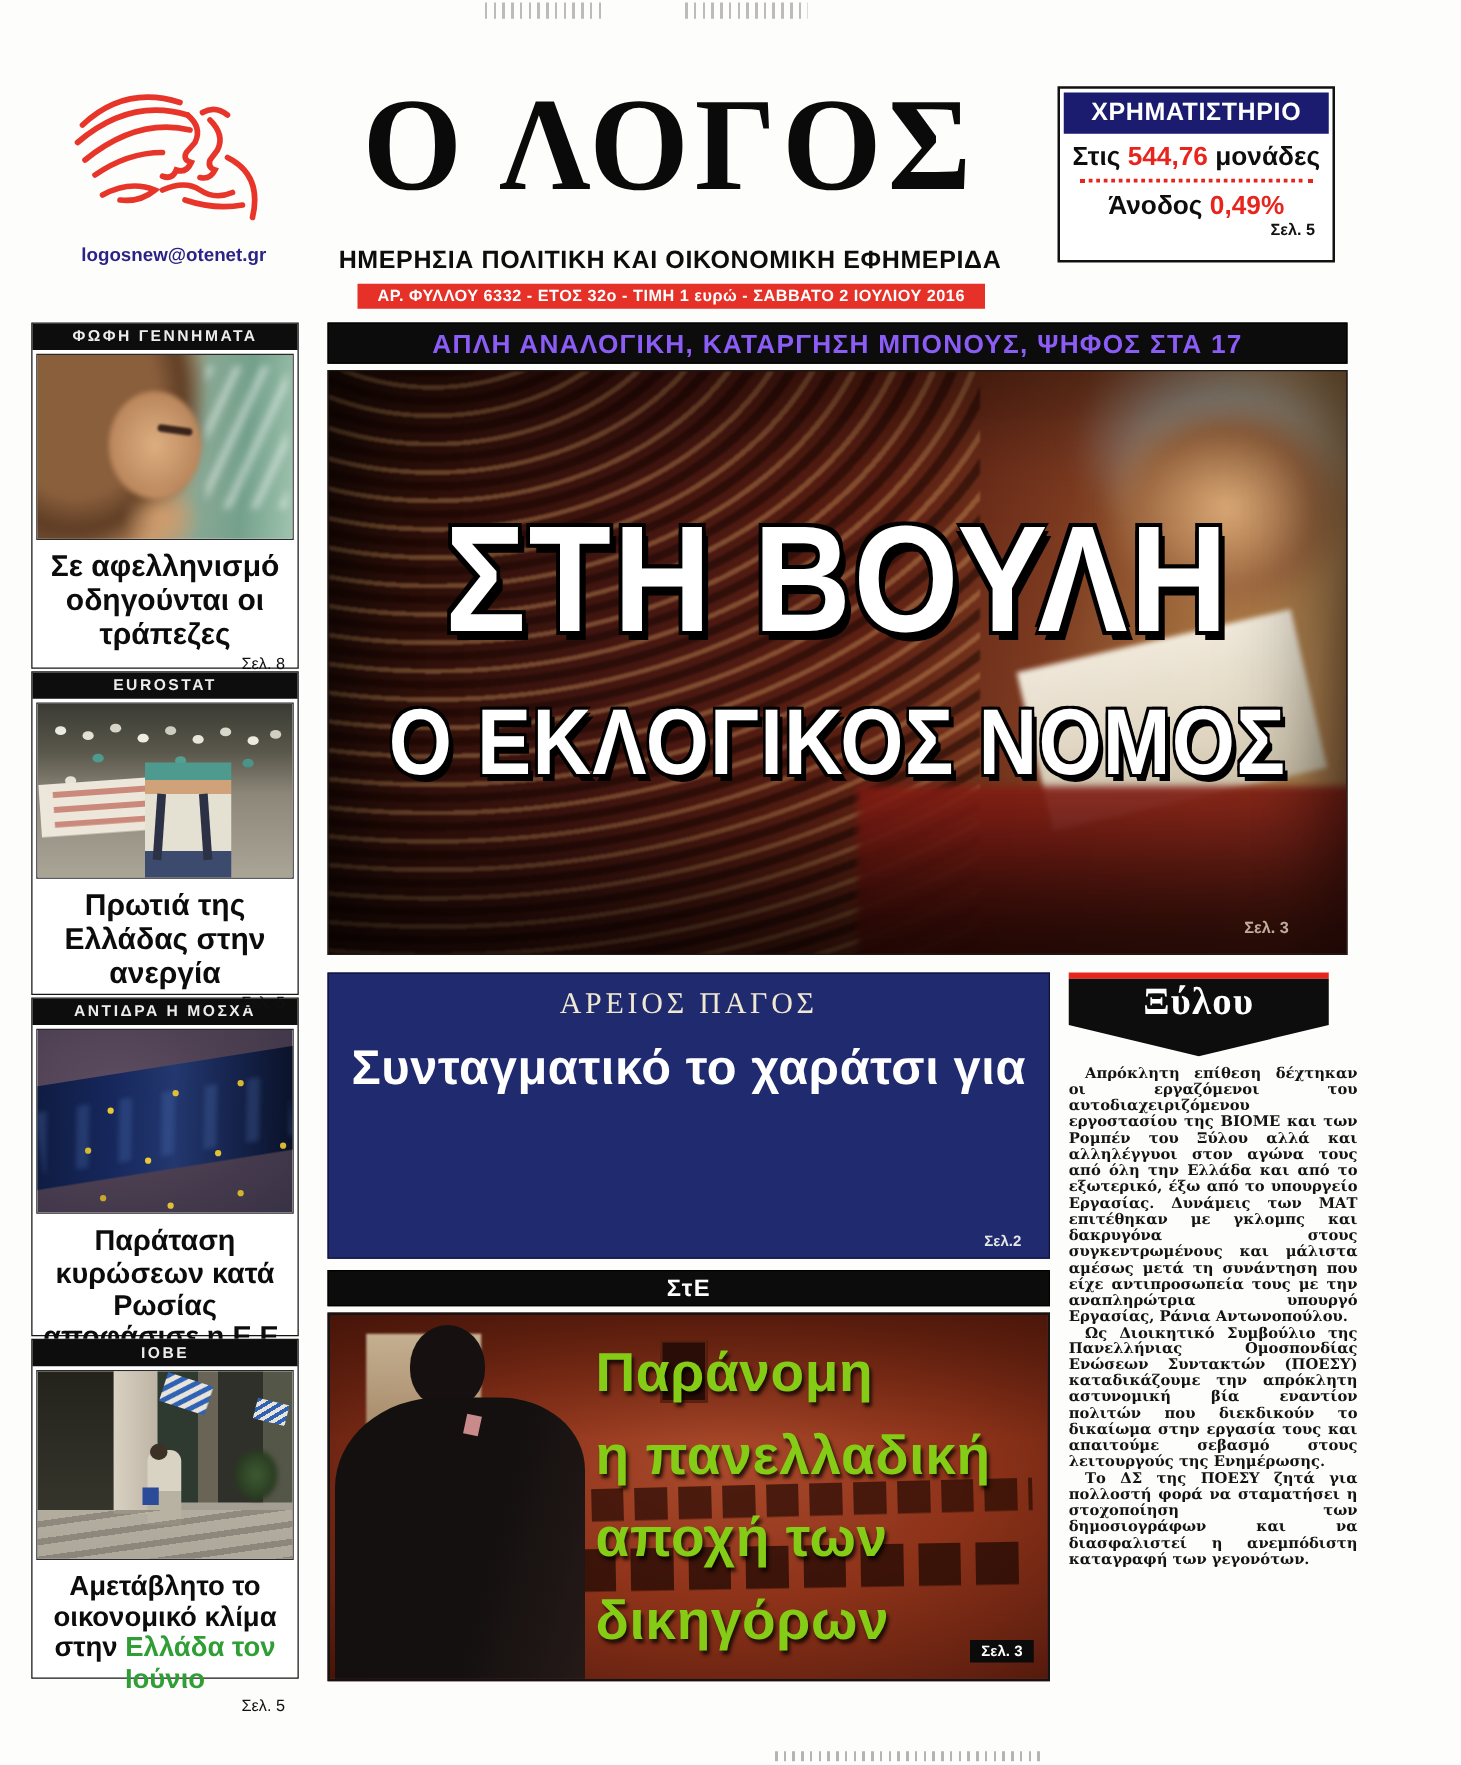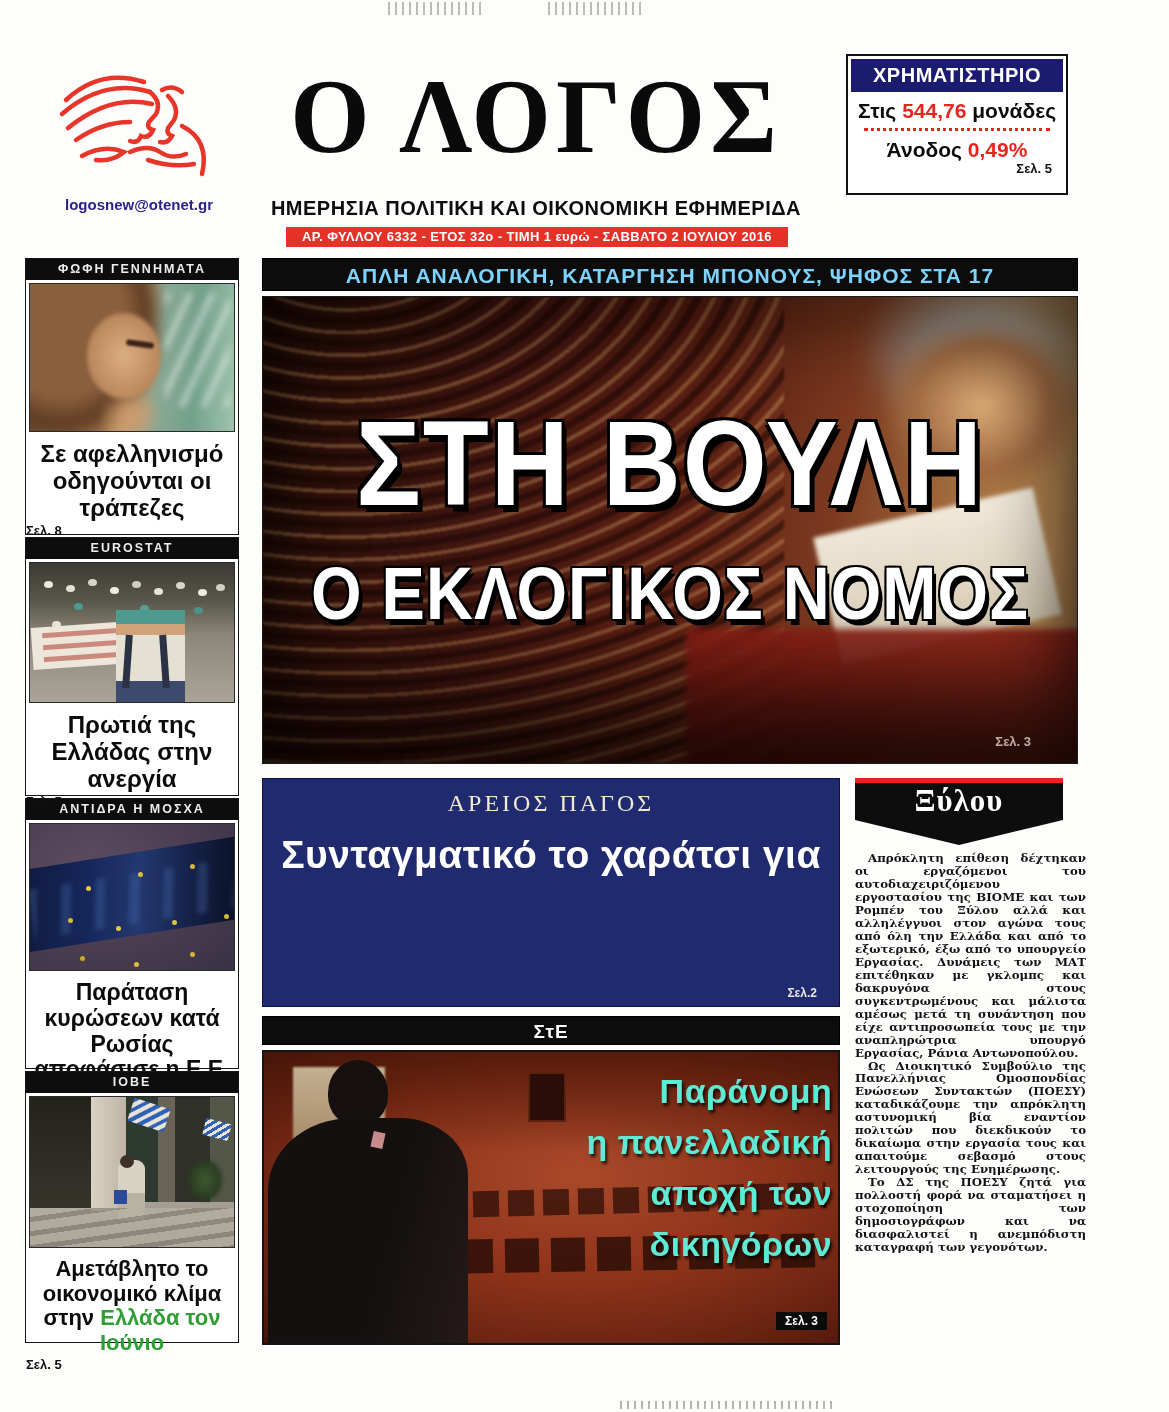--- a/index.html
+++ b/index.html
@@ -17,32 +17,32 @@
          font-weight:bold;font-size:15px;color:#2b2387;}
   .paper-title{position:absolute;left:256px;top:48px;width:560px;margin:0;text-align:center;
          font-family:"Liberation Serif",serif;font-weight:bold;font-size:102px;line-height:1.3;
          letter-spacing:5px;color:#0a0a0a;transform:scaleY(1.04);transform-origin:top;}
   .paper-subtitle{position:absolute;left:256px;top:197px;width:560px;text-align:center;
          font-weight:bold;font-size:20px;letter-spacing:.5px;color:#0d0d0d;}
   .issue-band{position:absolute;left:286px;top:227px;width:502px;height:20px;background:#e63128;
          color:#fff;font-weight:bold;font-size:13px;line-height:20px;text-align:center;letter-spacing:.4px;}
 
   
-  .stock-box{position:absolute;left:846px;top:54px;width:218px;height:137px;background:#fff;
+  .stock-box{position:absolute;left:846px;top:69px;width:218px;height:137px;background:#fff;
          border:2.5px solid #111;}
   .stock-header{margin:3px 3px 0 3px;height:33px;background:#1b1c70;color:#fff;text-align:center;
          font-weight:bold;font-size:20px;line-height:33px;letter-spacing:.5px;}
   .stock-line{font-weight:bold;font-size:21px;text-align:center;margin-top:7px;color:#0d0d0d;}
   .stock-line .red{color:#e8251d;}
   .stock-dotted{border-top:3px dotted #e8251d;margin:5px 16px 2px 16px;height:0;}
   .stock-pageref{text-align:right;font-weight:bold;font-size:13px;padding-right:14px;margin-top:-1px;}
 
   
   .top-banner{position:absolute;left:262px;top:258px;width:816px;height:33px;background:#0c0c0c;
-         border:1px solid #000;color:#7dd3fc;font-weight:bold;font-size:21px;line-height:33px;
+         border:1px solid #000;color:#8b5cf6;font-weight:bold;font-size:21px;line-height:33px;
          text-align:center;letter-spacing:1px;box-sizing:border-box;}
 
   
   .lead-photo{position:absolute;left:262px;top:296px;width:816px;height:468px;overflow:hidden;
          border:1px solid #1a1a1a;box-sizing:border-box;background:#2a0f08;}
   .lp-base{position:absolute;inset:0;
      background:linear-gradient(100deg,#220d07 0%,#431610 30%,#5c2013 52%,#7c3a20 68%,#a5713f 82%,#b98a55 93%,#9c6b42 100%);}
   .lp-arcs{position:absolute;left:0;top:0;width:64%;height:100%;opacity:.85;filter:blur(1px);
      background:repeating-radial-gradient(ellipse 130% 110% at 16% -22%,
        rgba(222,168,104,.42) 0 5px,rgba(30,8,4,0) 5px 13px,rgba(22,6,3,.6) 13px 21px,rgba(30,8,4,0) 21px 30px);}
@@ -62,21 +62,21 @@
      font-weight:900;font-size:65px;letter-spacing:1px;transform:scaleY(1.15);transform-origin:top;
      text-shadow:4px 5px 0 #000,-2px -2px 0 #000,2px -2px 0 #000,-2px 2px 0 #000,2px 2px 0 #000;}
   .lead-pageref{position:absolute;right:46px;bottom:14px;color:#e5d5c2;font-weight:bold;font-size:13px;opacity:.8;}
 
   
   .si{position:absolute;left:25px;width:214px;background:#fff;border:1.5px solid #161616;box-sizing:border-box;}
   .si .kicker{height:21px;background:#0d0d0d;color:#ececec;font-weight:bold;font-size:12.5px;
       letter-spacing:2px;line-height:21px;text-align:center;}
   .si .photo{position:relative;margin:3px;border:1px solid #2a2a2a;overflow:hidden;}
   .si .hl{font-weight:bold;text-align:center;line-height:1.12;padding-top:6px;color:#0c0c0c;}
-  .si .pageref{text-align:left;font-weight:bold;font-size:13px;padding:1px 10px 3px 0;}
+  .si .pageref{text-align:right;font-weight:normal;font-size:13px;padding:1px 10px 3px 0;}
   .si1{top:258px;height:277px;} .si1 .photo{height:147px;} .si1 .hl{font-size:24px;}
   .si2{top:537px;height:259px;} .si2 .photo{height:139px;} .si2 .hl{font-size:24px;}
   .si3{top:798px;height:271px;} .si3 .photo{height:146px;} .si3 .hl{font-size:23px;}
   .si4{top:1071px;height:272px;} .si4 .photo{height:150px;} .si4 .hl{font-size:22px;}
   .green{color:#2f9e35;}
 
   
   .p1-base{position:absolute;inset:0;background:linear-gradient(95deg,#6e4a32 0%,#a5764e 30%,#c79a6d 48%,#88a894 64%,#74a18c 80%,#9fc3ae 100%);}
   .p1-hair{position:absolute;left:-12%;top:-14%;width:78%;height:125%;filter:blur(4px);
       background:radial-gradient(ellipse at 35% 30%,#8a5f3c 0 44%,#5d3c24 58%,rgba(93,60,36,0) 72%);}
@@ -157,22 +157,22 @@
       background:repeating-linear-gradient(90deg,#2d0e06 0 26px,rgba(0,0,0,0) 26px 35px);}
   .ste-rows2{position:absolute;left:2%;top:64%;width:96%;height:34px;transform:rotate(-1deg);opacity:.8;filter:blur(.4px);
       background:repeating-linear-gradient(90deg,#270c05 0 34px,rgba(0,0,0,0) 34px 46px);}
   .ste-frame{position:absolute;left:46%;top:7%;width:34px;height:46px;background:#2a0d06;border:2px solid #5a2010;}
   .ste-window{position:absolute;left:5%;top:5%;width:92px;height:95px;opacity:.85;filter:blur(1px);
       background:linear-gradient(#d9caa9,#a8936f);}
   .ste-head{position:absolute;left:64px;top:8px;width:60px;height:66px;border-radius:50% 50% 46% 46%;background:#171010;}
   .ste-body{position:absolute;left:4px;top:66px;width:200px;height:240px;border-radius:42% 34% 0 0/30% 24% 0 0;
       background:linear-gradient(105deg,#141010 58%,#251a18);}
   .ste-collar{position:absolute;left:108px;top:80px;width:12px;height:16px;background:#c88a8a;transform:rotate(12deg);}
-  .ste-hl{position:absolute;left:37%;top:14px;width:62%;text-align:right;color:#5eead4;font-weight:800;
-      font-size:34px;line-height:1.5;letter-spacing:.5px;text-shadow:2px 3px 3px rgba(0,0,0,.75);}
+  .ste-hl{position:absolute;left:37%;top:14px;width:62%;text-align:left;color:#84cc16;font-weight:800;
+      font-size:44px;line-height:1.5;letter-spacing:.5px;text-shadow:2px 3px 3px rgba(0,0,0,.75);}
   .ste-pageref{position:absolute;right:11px;bottom:13px;background:#0b0b0b;color:#fff;font-weight:bold;
       font-size:12px;padding:2px 9px;}
 
   
   .opinion{position:absolute;left:855px;top:778px;width:231px;}
   .op-banner{width:208px;}
   .op-red{height:5px;background:#e8251d;}
   .op-black{height:37px;background:#0d0d0d;color:#fff;text-align:center;
       font-family:"Liberation Serif",serif;font-weight:bold;font-size:31px;line-height:36px;letter-spacing:1px;}
   .op-tri{width:0;height:0;border-left:104px solid transparent;border-right:104px solid transparent;

